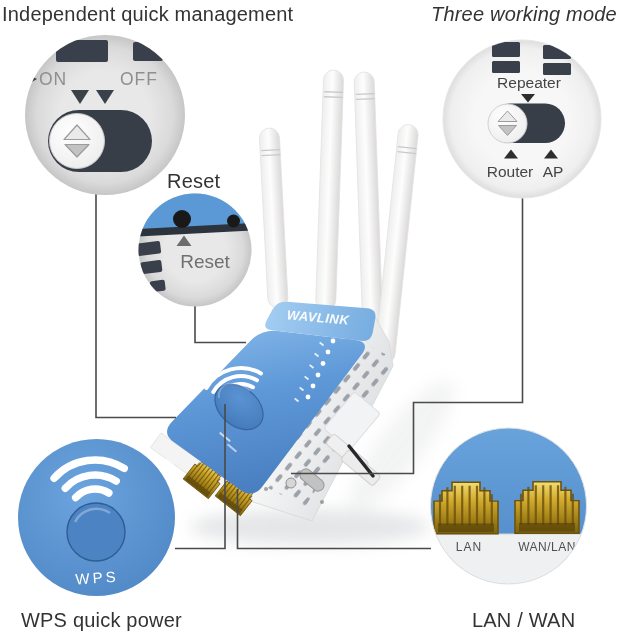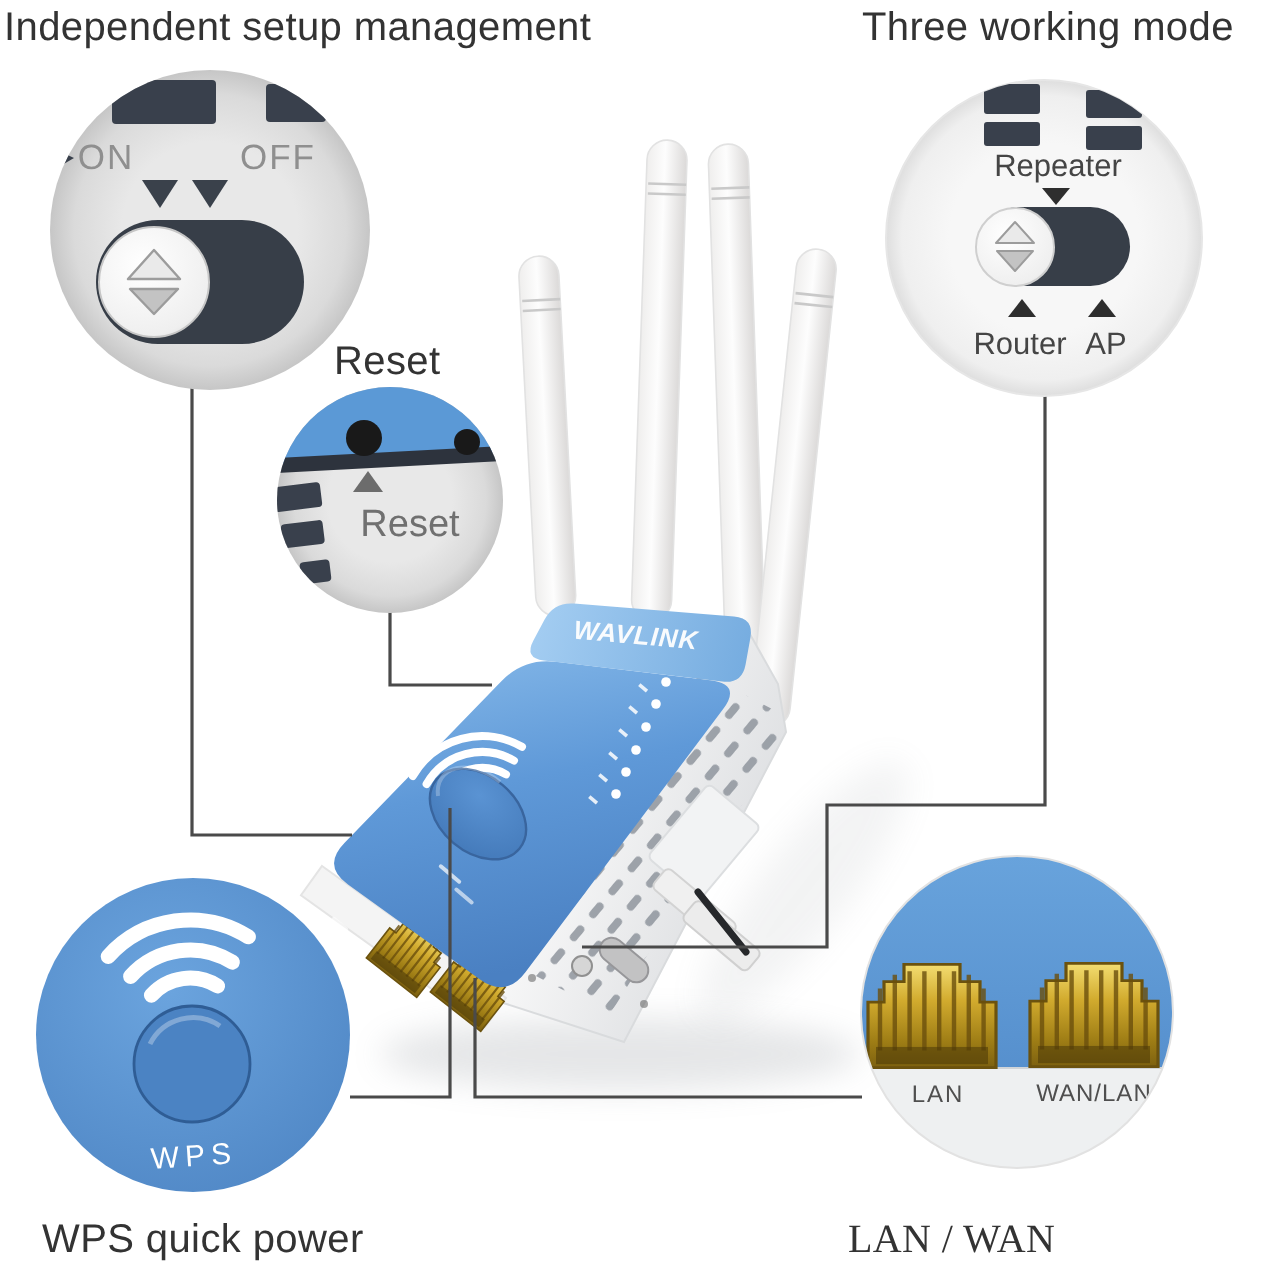--- a/index.html
+++ b/index.html
@@ -1,24 +1,24 @@
 <!DOCTYPE html>
 <html><head>
 <meta charset="utf-8">
 <style>
   html,body{margin:0;padding:0;background:#fff;}
   #canvas{position:relative;width:640px;height:638px;background:#fff;overflow:hidden;
           font-family:"Liberation Sans",sans-serif;}
   #scene{position:absolute;left:0;top:0;}
   .h{position:absolute;font-size:20px;color:#333;letter-spacing:.2px;white-space:nowrap;}
   .h-power{left:2px;top:3px;}
-  .h-mode{left:431px;top:3px;}
+  .h-mode{left:431px;top:3px;font-style:italic;}
   .h-reset{left:167px;top:170px;}
   .h-wps{left:21px;top:609px;}
-  .h-lan{left:424px;top:609px;font-family:Liberation Serif, serif;}
+  .h-lan{left:472px;top:609px;}
   svg text{font-family:"Liberation Sans",sans-serif;}
 </style>
 </head>
 <body>
 
 <div id="canvas">
 
 <svg id="scene" width="640" height="638" viewBox="0 0 640 638">
   <defs>
     <linearGradient id="gFront" x1="0" y1="0" x2="0.25" y2="1">
@@ -263,19 +263,19 @@
       <path d="M425,534 H595" stroke="#d0d4d8" stroke-width="1"></path>
       <use href="#rj45" transform="translate(466,508) scale(2,1.72)"></use>
       <use href="#rj45" transform="translate(547,507.5) scale(2,1.72)"></use>
       <text x="469" y="551" text-anchor="middle" font-size="12" fill="#4f4f4f" letter-spacing="1">LAN</text>
       <text x="547" y="550.5" text-anchor="middle" font-size="12" fill="#4f4f4f" letter-spacing="0.5">WAN/LAN</text>
     </g>
     <circle cx="508.5" cy="506" r="78" fill="none" stroke="#e2e2e2"></circle>
   </g>
 </svg>
 
-<div class="h h-power">Independent setup management</div>
+<div class="h h-power">Independent quick management</div>
 <div class="h h-mode">Three working mode</div>
 <div class="h h-reset">Reset</div>
 <div class="h h-wps">WPS quick power</div>
 <div class="h h-lan">LAN / WAN</div>
 
 </div>
 
 </body></html>

